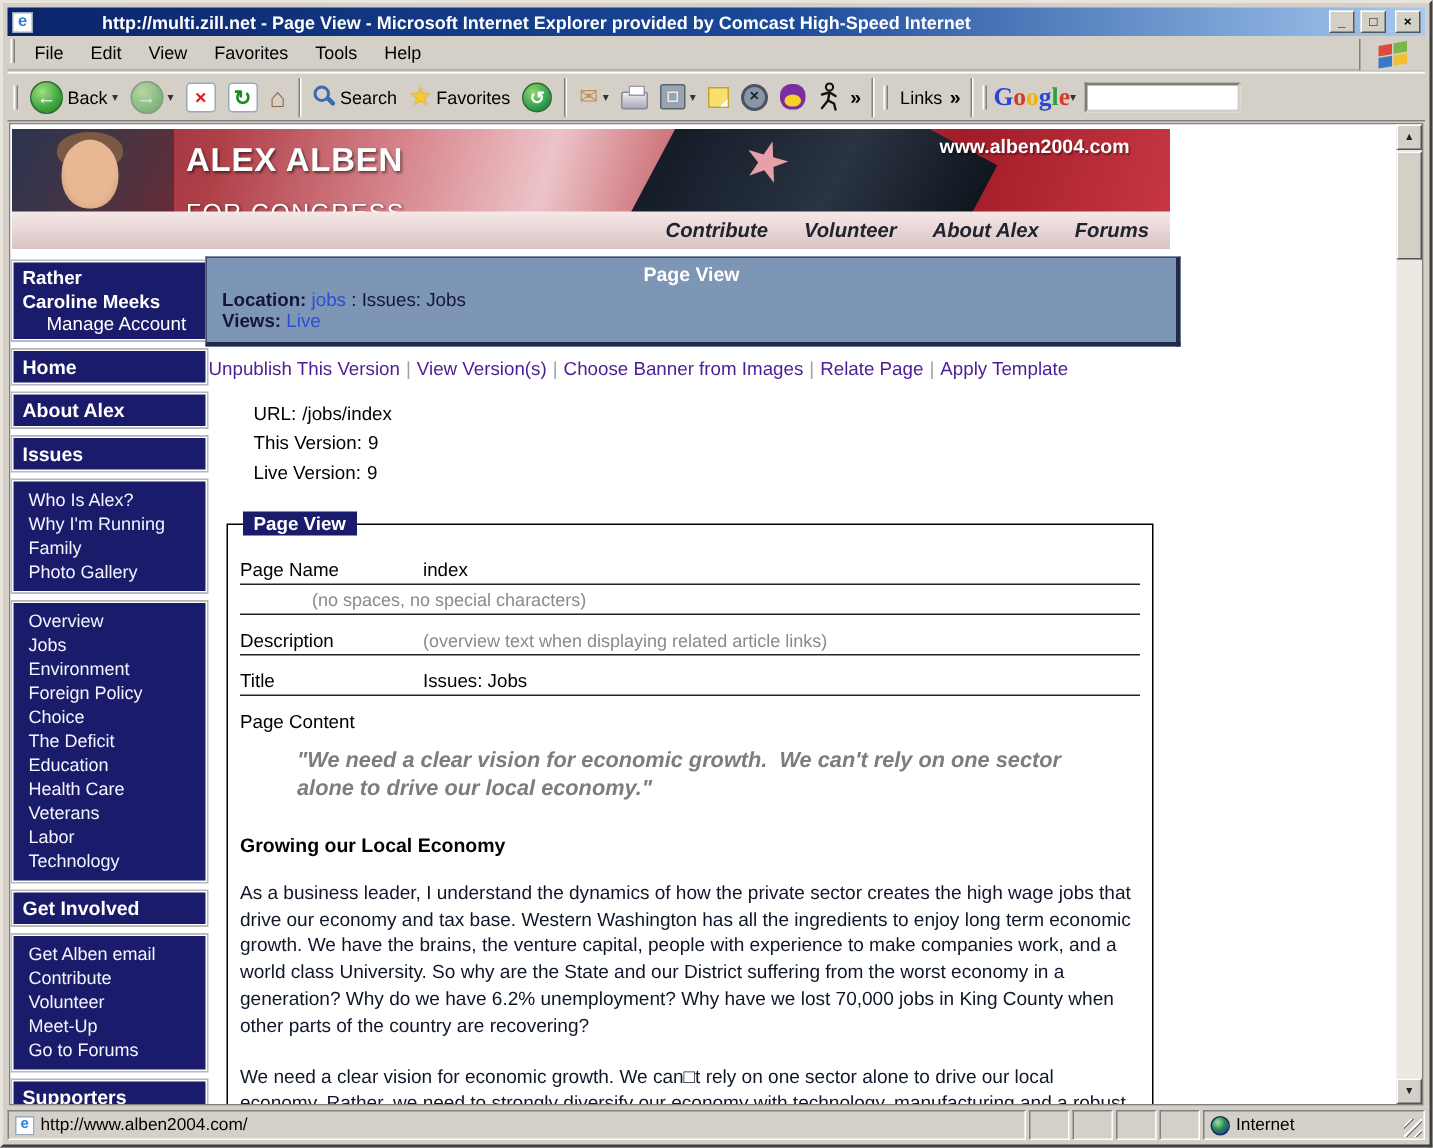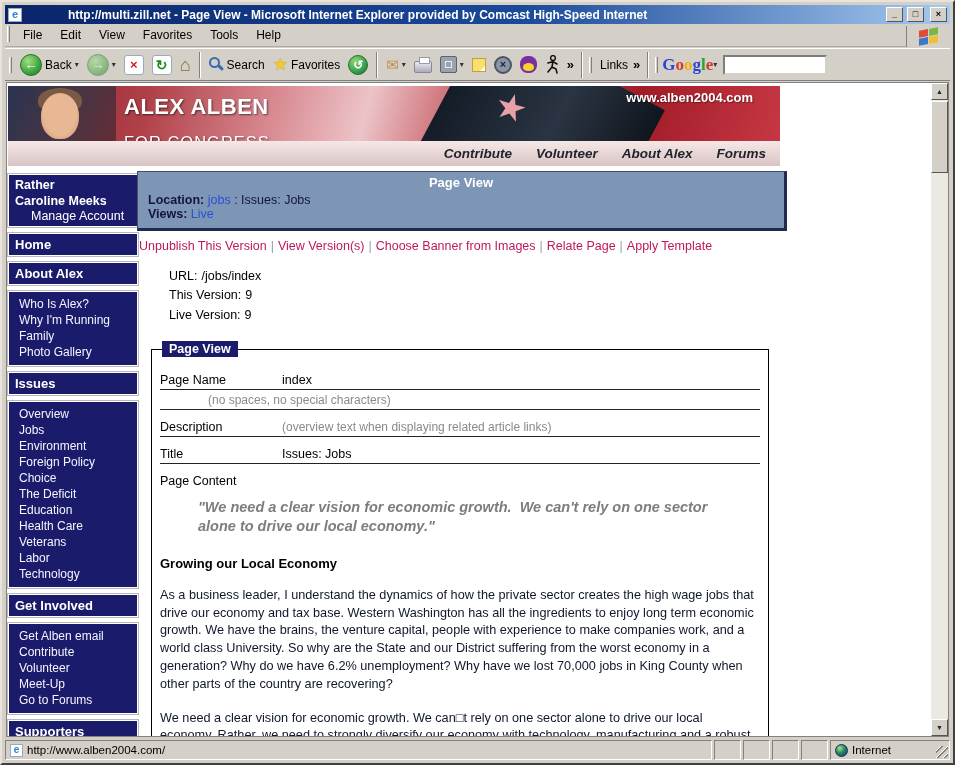--- a/index.html
+++ b/index.html
@@ -100,42 +100,42 @@
   .welcome .wl{font-weight:bold;font-size:12.5px;line-height:1.25;}
   .welcome .ma{padding-left:16px;font-size:12.5px;}
   
   .main{position:absolute;left:130px;top:88px;width:650px;}
   .pv-header{background:#7e96b6;border:1px solid #44506a;border-right:3px solid #1f2a4c;border-bottom:3px solid #1f2a4c;
     padding:3px 10px 7px;color:#14143f;font-size:12.5px;}
   .pv-title{text-align:center;color:#fff;font-weight:bold;font-size:13px;margin-bottom:3px;}
   .pv-header b{font-weight:bold;}
   .bluelink{color:#2a4fd4;}
   .actions{color:#9aa0a6;font-size:12.5px;padding:8px 2px 0;}
-  .actions .al{color:#be185d;} .actions .asep{padding:0 4px;}
+  .actions .al{color:#4c1d95;} .actions .asep{padding:0 4px;}
   .meta{margin:14px 0 0 4px;font-size:12.5px;line-height:1.55;color:#000;}
   .meta b{font-weight:normal;margin-left:28px;}
   .mval{margin-left:4px;}
   fieldset.pform{border:1px solid #000;margin:16px 0 0 14px;width:618px;padding:6px 8px 0;}
   fieldset.pform legend{background:#1b1b6b;color:#fff;font-weight:bold;font-size:12.5px;padding:1px 7px;margin-left:2px;}
   .frow{display:flex;font-size:12.5px;border-bottom:1px solid #222;margin-top:10px;padding-bottom:2px;}
   .flbl{width:122px;color:#000;}
   .fval{flex:1;color:#000;}
   .fhint{color:#8a8a8a;font-size:12px;border-bottom:1px solid #222;padding:3px 0 2px 48px;}
   .fhintin{color:#8a8a8a;font-size:12px;flex:1;padding-left:0;}
   .fclbl{font-size:12.5px;margin-top:10px;}
   .quote{color:#7d7d7d;font-weight:bold;font-style:italic;font-size:14.5px;line-height:1.3;
     margin:10px 24px 4px 38px;white-space:pre-wrap;}
   .cheading{font-weight:bold;font-size:13px;margin:20px 0 0 0;color:#000;}
   .para{font-size:12.7px;line-height:1.4;margin:16px 0 0 0;color:#0f172a;}
   
   .statusbar{position:absolute;left:3px;right:3px;bottom:3px;height:22px;display:flex;gap:2px;padding-top:2px;background:#d4d0c8;}
   .pane{border:1px solid;border-color:#808080 #fff #fff #808080;font-size:11.5px;display:flex;align-items:center;gap:4px;padding:0 4px;color:#000;background:#d4d0c8;}
   .pane.url{flex:1;}
   .pane.sm{width:27px;}
-  .pane.zone{width:120px;position:relative;}
+  .pane.zone{width:148px;position:relative;}
   .sico{width:13px;height:13px;background:#fff;border:1px solid #9ab;display:flex;align-items:center;justify-content:center;
     color:#2a7fdf;font-weight:bold;font-size:10px;line-height:1;}
   .globe{width:13px;height:13px;border-radius:50%;background:radial-gradient(circle at 35% 30%,#9fe0b0,#2a8a4a 45%,#1a4a9a 80%);border:1px solid #14305a;}
   .rgrip{position:absolute;right:1px;bottom:1px;width:12px;height:12px;
     background:repeating-linear-gradient(135deg,transparent 0 3px,#fff 3px 4px,#808080 4px 5px);}
 </style>
 </head>
 <body>
 
 <div id="screen">
@@ -264,27 +264,27 @@
       </div>
 
       <div class="sidebar">
         <div class="sbox welcome">
           <div class="wl">Rather</div>
           <div class="wl">Caroline Meeks</div>
           <div class="ma">Manage Account</div>
         </div>
         <div class="sbox hdr">Home</div>
         <div class="sbox hdr">About Alex</div>
+        <div class="sbox hdr">Issues</div>
         <div class="sbox links">
           <span class="sl">Who Is Alex?</span>
           <span class="sl">Why I'm Running</span>
           <span class="sl">Family</span>
           <span class="sl">Photo Gallery</span>
         </div>
-        <div class="sbox hdr">Issues</div>
         <div class="sbox links">
           <span class="sl">Overview</span>
           <span class="sl">Jobs</span>
           <span class="sl">Environment</span>
           <span class="sl">Foreign Policy</span>
           <span class="sl">Choice</span>
           <span class="sl">The Deficit</span>
           <span class="sl">Education</span>
           <span class="sl">Health Care</span>
           <span class="sl">Veterans</span>

